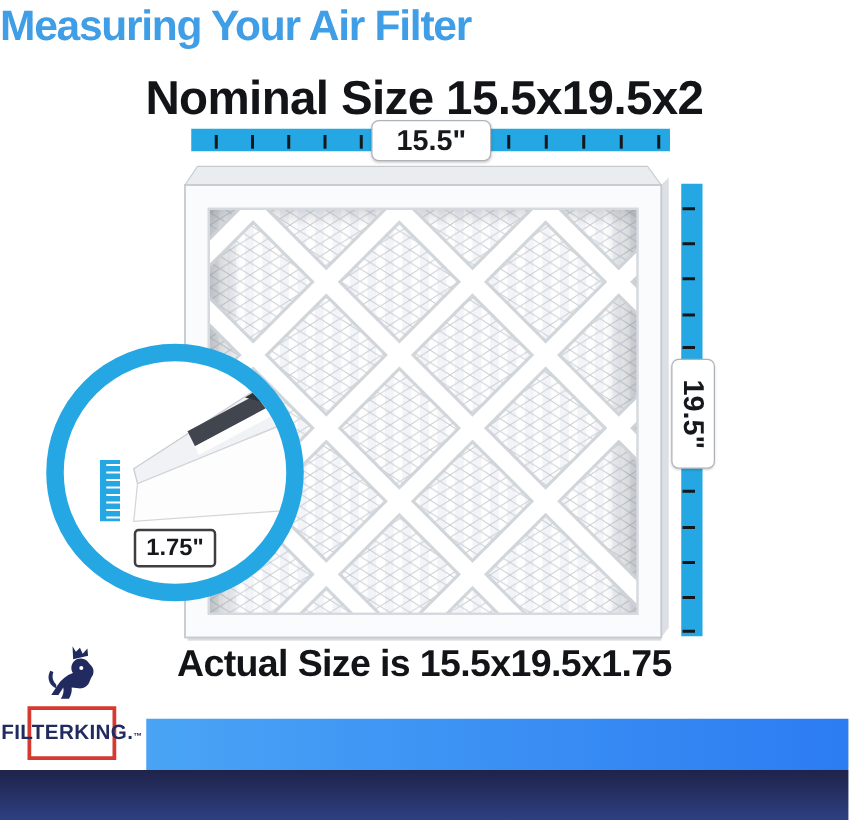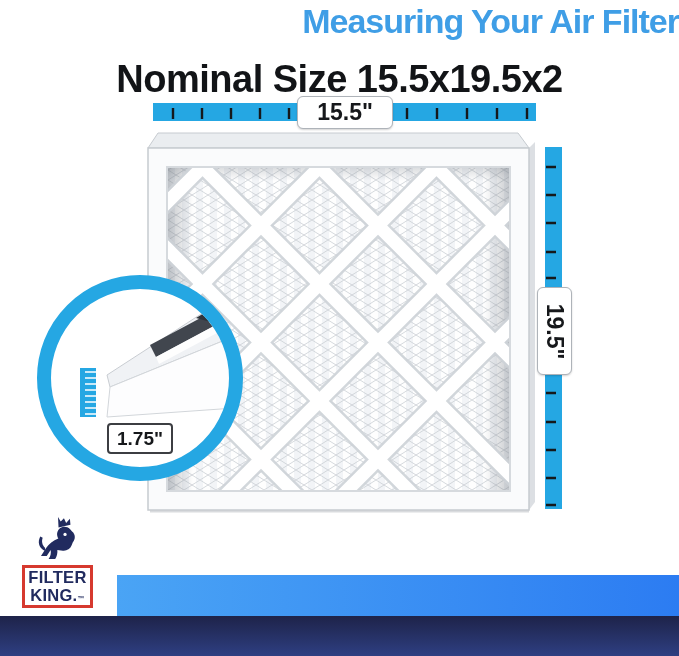--- a/index.html
+++ b/index.html
@@ -1,19 +1,19 @@
 <!DOCTYPE html>
 <html style="--accent: #25a7e3; --title: #3f9ee6; --text: #121417; --bar1: #4aa4f5; --bar2: #2c7cf2; --navy1: #1e2349; --navy2: #2e3f82; --logo-navy: #212b5f; --logo-red: #d6392f;"><head>
 <meta charset="utf-8">
 <style>
   html,body{margin:0;padding:0;}
   body{font-family:"Liberation Sans","DejaVu Sans",sans-serif;background:#fff;}
   .canvas{position:relative;width:679px;height:656px;background:#fff;overflow:hidden;}
 
-  .title{position:absolute;top:2px;left:0;width:100%;text-align:right;
+  .title{position:absolute;top:2px;left:0;width:100%;text-align:left;
          font-size:34px;font-weight:bold;letter-spacing:-1px;color:var(--title);}
   .nominal{position:absolute;top:58px;left:0;width:100%;text-align:center;
          font-size:38px;font-weight:bold;letter-spacing:-0.5px;color:var(--text);}
   .actual{position:absolute;top:515px;left:0;width:100%;text-align:center;
          font-size:30px;font-weight:bold;letter-spacing:-0.5px;color:var(--text);}
 
   .scene{position:absolute;inset:0;}
 
   .meas-label{position:absolute;background:#fff;border:1.5px solid #aeb3b9;border-radius:6px;
       box-shadow:0 1px 2px rgba(0,0,0,.18);display:flex;align-items:center;justify-content:center;
@@ -25,21 +25,21 @@
       border:2px solid #3c3e42;border-radius:4px;box-shadow:none;}
 
   .accent-fill{fill:var(--accent);}
   .accent-stroke{stroke:var(--accent);}
   .tick{stroke:#15181b;stroke-width:2.4;}
 
   .logo{position:absolute;left:18px;top:512px;width:110px;height:110px;}
   .lion{position:absolute;left:14px;top:4px;width:52px;height:52px;}
   .lion path{fill:var(--logo-navy);}
   .logobox{position:absolute;left:4px;top:53px;width:65px;height:37px;background:#fff;
-      border:3px solid var(--logo-red);display:flex;flex-direction:column;align-items:center;
+      border:3px solid var(--logo-red);display:flex;flex-direction:row;align-items:center;
       justify-content:center;line-height:1.06;}
   .logobox .l1,.logobox .l2wrap{font-size:16.5px;font-weight:bold;letter-spacing:.3px;color:var(--logo-navy);}
   .logobox .tm{font-size:7px;vertical-align:baseline;color:var(--logo-navy);}
 
   .bar-blue{position:absolute;left:117px;right:0;top:575px;height:41px;
       background:linear-gradient(90deg,var(--bar1),var(--bar2));}
   .bar-navy{position:absolute;left:0;right:0;top:616px;height:40px;
       background:linear-gradient(180deg,var(--navy1),var(--navy2));}
 </style>
 </head>
@@ -147,20 +147,21 @@
       <circle cx="140" cy="378" r="96" fill="none" class="accent-stroke" stroke-width="14"></circle>
     </g>
   </svg>
 
   <div class="meas-label label-w">15.5"</div>
   <div class="meas-label label-h">
     <span class="vtext">19.5"</span>
   </div>
   <div class="meas-label label-d">1.75"</div>
 
+  <div class="actual">Actual Size is 15.5x19.5x1.75</div>
 
   <div class="logo">
     <svg class="lion" viewBox="0 0 44 48">
       <path d="M22,1 l2.5,4 3,-3 2,4.5 3.5,-4 0.5,5.5 -11,2.5 z"></path>
       <path d="M33,12c-2.5-2.6-6.8-2.8-9.5-.4-2.6,2.3-3.1,6.2-1.2,9.1-4.8,1.7-8.7,5-11.6,9.4l-4.4,6.8h5.3l3.6-5.5c.6,2.9-.1,5.9-1.9,8.3h6.1c1.6-2.5,2.3-5.4,2-8.3l5.1.6c3.4.4,6.7-1.5,8-4.7l1.2-3c2.6-2.9,2.5-7.4-.7-9.9z"></path>
       <path d="M10,32c-4.5-1.6-6.8-6.6-5.2-11.1l.8-1.9 2.3,1c-1.3,3.2-.5,6.9 2.1,9.2z"></path>
       <circle cx="28.5" cy="17" r="1.5" fill="#ffffff"></circle>
     </svg>
     <div class="logobox">
       <span class="l1">FILTER</span>

